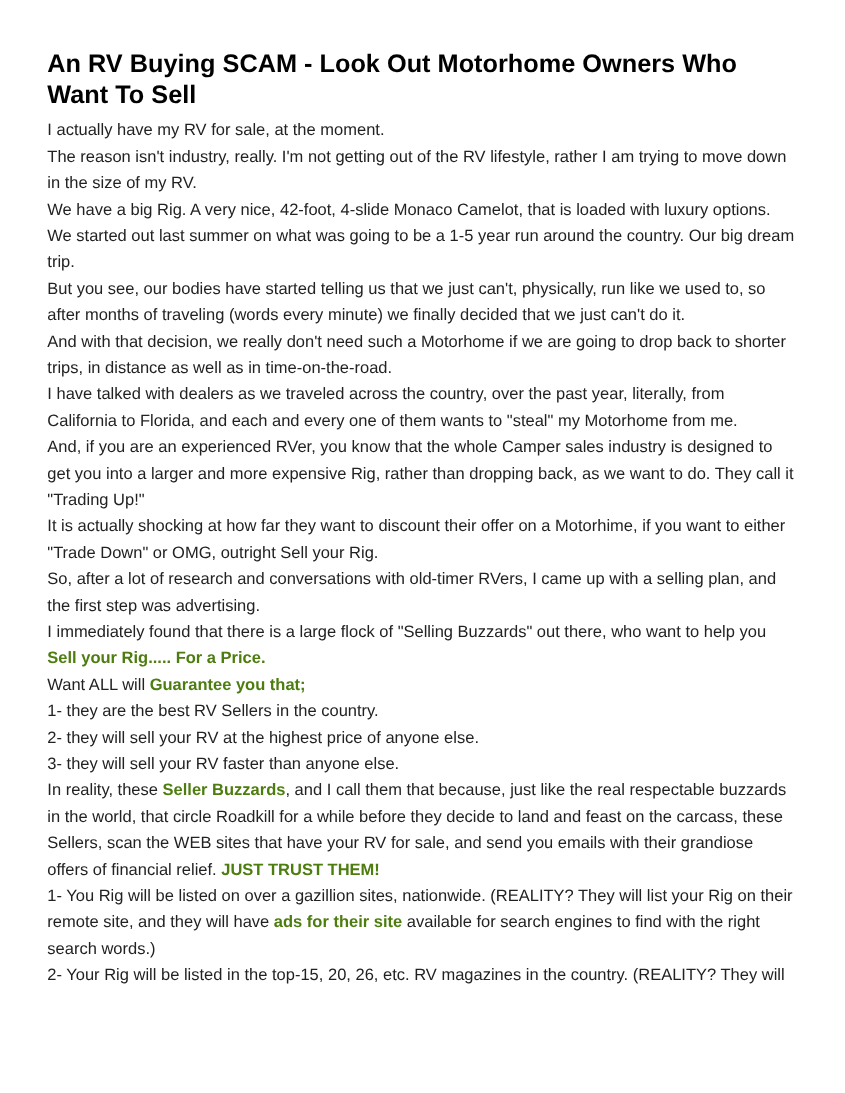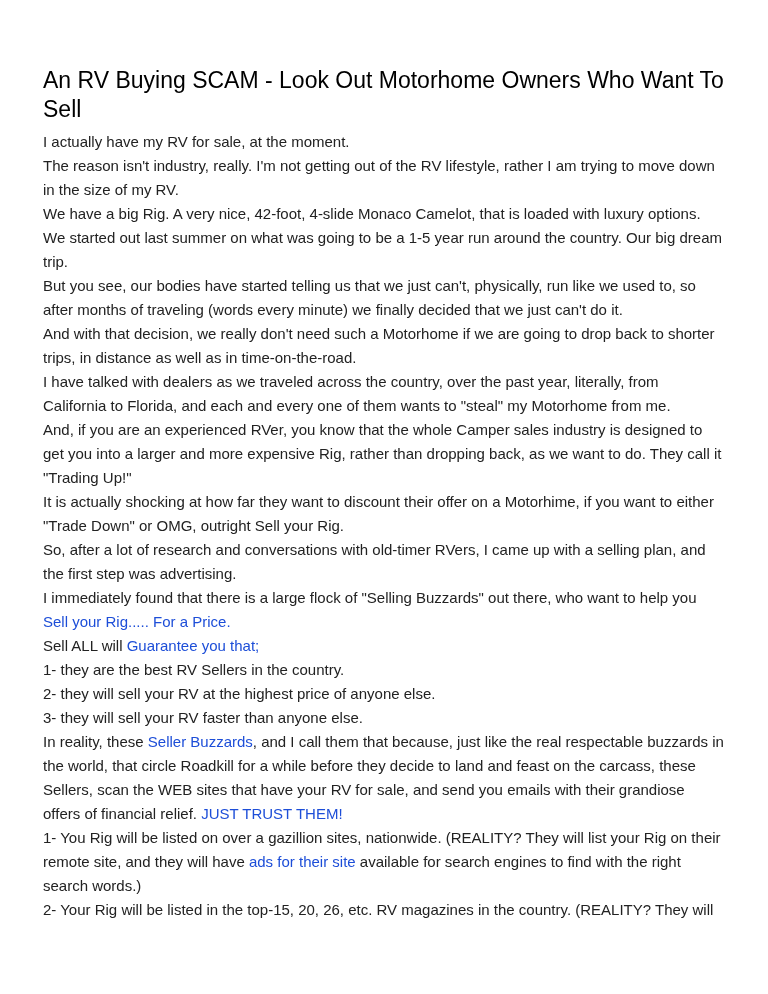--- a/index.html
+++ b/index.html
@@ -15,59 +15,59 @@
     overflow: hidden;
   }
   .page {
     box-sizing: border-box;
     width: 768px;
     height: 994px;
     padding: 43px 43px 0 43px;
     background: #ffffff;
   }
   .doc-title {
-    margin: 23px 0 0 0;
+    margin: 0 0 0 0;
     font-size: 23px;
-    font-weight: normal;
+    font-weight: bold;
     line-height: 1.26;
     color: #000000;
   }
   .doc-body {
     margin-top: 6px;
   }
   .doc-body p {
     margin: 0;
     font-size: 15px;
     line-height: 24px;
     color: #222222;
     font-weight: normal;
   }
   .doc-body p b {
-    font-weight: normal;
-    color: #1d4ed8;
+    font-weight: bold;
+    color: #4d7c0f;
   }
 </style>
 </head>
 <body>
 
 <div class="page">
   <h1 class="doc-title">An RV Buying SCAM - Look Out Motorhome Owners Who Want To Sell</h1>
   <div class="doc-body">
       <p><span>I actually have my RV for sale, at the moment.</span></p>
       <p><span>The reason isn't industry, really. I'm not getting out of the RV lifestyle, rather I am trying to move down in the size of my RV.</span></p>
       <p><span>We have a big Rig. A very nice, 42-foot, 4-slide Monaco Camelot, that is loaded with luxury options.</span></p>
       <p><span>We started out last summer on what was going to be a 1-5 year run around the country. Our big dream trip.</span></p>
       <p><span>But you see, our bodies have started telling us that we just can't, physically, run like we used to, so after months of traveling (words every minute) we finally decided that we just can't do it.</span></p>
       <p><span>And with that decision, we really don't need such a Motorhome if we are going to drop back to shorter trips, in distance as well as in time-on-the-road.</span></p>
       <p><span>I have talked with dealers as we traveled across the country, over the past year, literally, from California to Florida, and each and every one of them wants to "steal" my Motorhome from me.</span></p>
       <p><span>And, if you are an experienced RVer, you know that the whole Camper sales industry is designed to get you into a larger and more expensive Rig, rather than dropping back, as we want to do. They call it "Trading Up!"</span></p>
       <p><span>It is actually shocking at how far they want to discount their offer on a Motorhime, if you want to either "Trade Down" or OMG, outright Sell your Rig.</span></p>
       <p><span>So, after a lot of research and conversations with old-timer RVers, I came up with a selling plan, and the first step was advertising.</span></p>
       <p><span>I immediately found that there is a large flock of "Selling Buzzards" out there, who want to help you </span><b>Sell your Rig..... For a Price.</b></p>
-      <p><span>Sell ALL will </span><b>Guarantee you that;</b></p>
+      <p><span>Want ALL will </span><b>Guarantee you that;</b></p>
       <p><span>1- they are the best RV Sellers in the country.</span></p>
       <p><span>2- they will sell your RV at the highest price of anyone else.</span></p>
       <p><span>3- they will sell your RV faster than anyone else.</span></p>
       <p><span>In reality, these </span><b>Seller Buzzards</b><span>, and I call them that because, just like the real respectable buzzards in the world, that circle Roadkill for a while before they decide to land and feast on the carcass, these Sellers, scan the WEB sites that have your RV for sale, and send you emails with their grandiose offers of financial relief. </span><b>JUST TRUST THEM!</b></p>
       <p><span>1- You Rig will be listed on over a gazillion sites, nationwide. (REALITY? They will list your Rig on their remote site, and they will have </span><b>ads for their site</b><span> available for search engines to find with the right search words.)</span></p>
       <p><span>2- Your Rig will be listed in the top-15, 20, 26, etc. RV magazines in the country. (REALITY? They will</span></p>
     </div>
 </div>
 
 </body></html>

